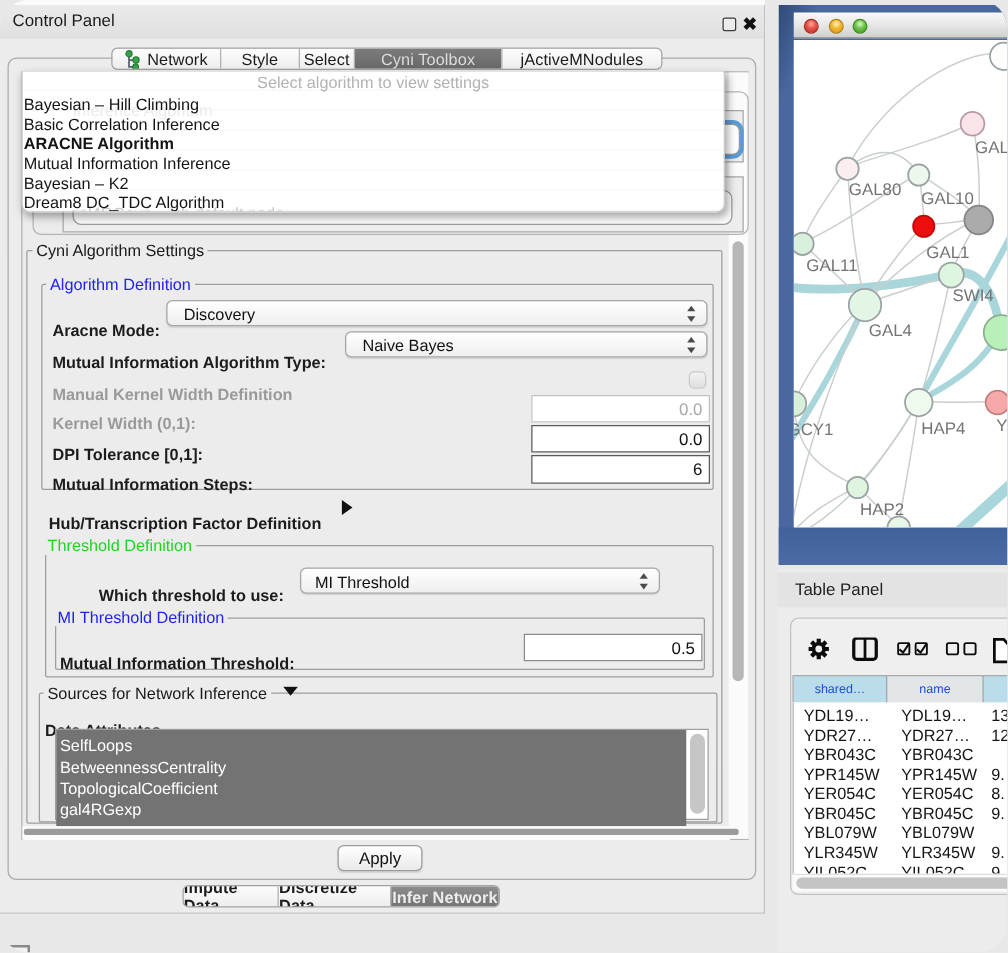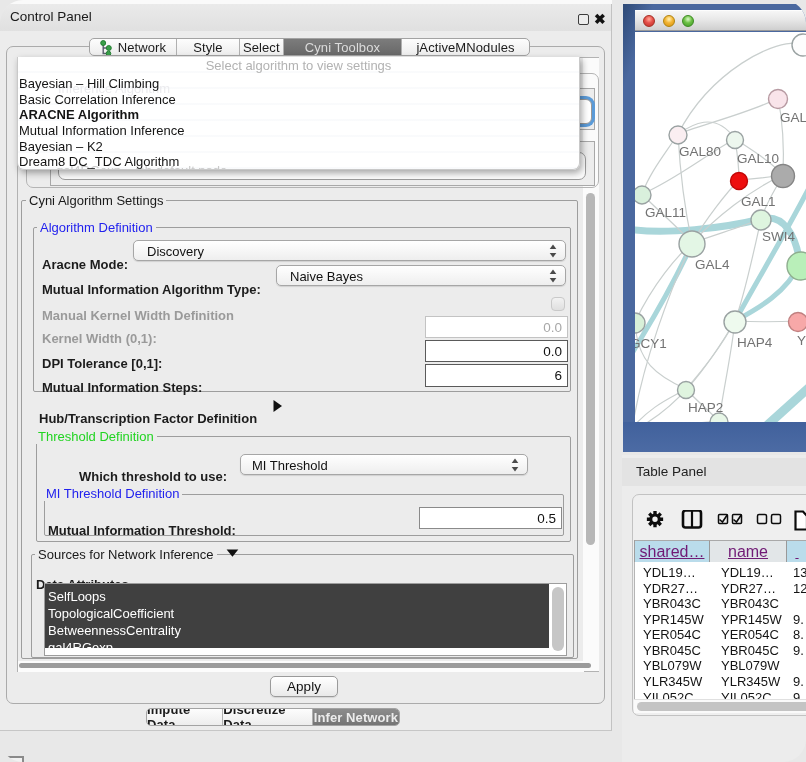--- a/index.html
+++ b/index.html
@@ -53,21 +53,21 @@
 
 .field { position:absolute; background:#fff; font-size:13.5px; color:#111; text-align:right; padding:3px 5px 0 0; }
 .f-on { border:1.5px solid #5a5a5a; }
 .f-off { border:1px solid #c3c3c3; color:#a8a8a8; }
 
 #chk { left:551px; top:297px; width:14px; height:14px; border:1px solid #c9c9c9; border-radius:4px;
   background:linear-gradient(#f2f2f2,#dfdfdf); }
 
 
 #lstbox { left:44px; top:583px; width:523px; height:73px; border:1px solid #9d9d9d; background:#fff; }
-#lstblue { left:45px; top:584px; width:504px; height:64px; background:#404040; padding-top:4px; }
+#lstblue { left:45px; top:584px; width:504px; height:77px; background:#737373; padding-top:4px; }
 #lstblue div { font-size:13px; color:#fff; padding-left:3px; height:17px; line-height:17px; }
 #lstthumb { left:552px; top:587px; width:12px; height:64px; background:#c6c6c6; border-radius:6px; }
 
 
 #applybtn { left:270px; top:676px; width:68px; height:21px; border:1px solid #9a9a9a; border-radius:5px;
   background:linear-gradient(#ffffff,#e9e9e9); font-size:13.5px; color:#111; text-align:center; line-height:19px;
   box-shadow:0 1px 1px rgba(0,0,0,0.1); }
 #bottabs { left:146px; top:708px; width:254px; font-weight:700; }
 #bottabs .s1 { width:97px; } #bottabs .s2 { width:114px; } #bottabs .s3 { width:110px; }
 #bottabs .on { background:linear-gradient(#8c8c8c,#757575); color:#ececec; }
@@ -105,21 +105,21 @@
 #tlg { left:682px; background:radial-gradient(circle at 50% 32%, #c8f0b0 8%, #6cc045 45%, #3f9a27 100%); border:0.5px solid #3d8a22;}
 #netcontent { left:635px; top:32px; width:171px; height:390px; background:#fff; overflow:hidden; }
 
 
 #tpback { left:622px; top:455px; width:184px; height:310px; background:#ececec; }
 #tptitle { left:622px; top:458px; width:184px; height:28px; background:#e3e3e3; }
 #tptitle span { position:absolute; left:14px; top:6px; font-size:13.5px; color:#222; }
 #tpanel { left:632px; top:494px; width:200px; height:222px; border:1px solid #c2c2c2; border-radius:7px; background:#efefef; }
 #tblhead { left:634px; top:540px; width:172px; height:22px; border-left:1px solid #9e9e9e; }
 .hc { position:absolute; top:0; height:22px; background:#badceb; border-right:1px solid #999;
-  font-size:16px; color:#701a75; text-align:center; line-height:22px; border-top:1px solid #a9a9a9;text-decoration:underline;}
+  font-size:10px; color:#1d4ed8; text-align:center; line-height:22px; border-top:1px solid #a9a9a9;}
 #tblrows { left:634px; top:562px; width:172px; height:137px; overflow:hidden; background:#fff; border-left:1px solid #b5b5b5; }
 .tr { position:absolute; font-size:13px; color:#141414; white-space:pre; }
 #thscroll { left:634px; top:699px; width:172px; height:14px; background:#fafafa; border-top:1px solid #e0e0e0;}
 #thumb2 { left:637px; top:702px; width:180px; height:9px; background:#c4c4c4; border-radius:5px; }
 </style>
 </head>
 <body>
 <div id="app">
   <div class="abs" id="topstrip"></div>
   <div class="abs" style="left:1px; top:0; width:2px; height:3px; background:#4a4a4a;"></div>
@@ -207,22 +207,22 @@
 
   <div class="abs grp" style="left:31px; top:554px; width:543px; height:104px;"></div>
   <div class="grplabel" style="left:35px; top:547px; color:#1a1a1a;">Sources for Network Inference</div>
   <svg class="abs" style="left:225px; top:549px; z-index:3;" width="14" height="9" viewBox="0 0 13 10">
       <path d="M0.5 0.5 L13.5 0.5 L7 8.5 Z" fill="#111"></path>
     </svg>
   <div class="flabel" style="left:36px; top:565px; font-size:13px;">Data Attributes</div>
   <div class="abs" id="lstbox"></div>
   <div class="abs" id="lstblue">
     <div>SelfLoops</div>
+    <div>BetweennessCentrality</div>
     <div>TopologicalCoefficient</div>
-    <div>BetweennessCentrality</div>
     <div>gal4RGexp</div>
   </div>
   <div class="abs" id="lstthumb"></div>
 
   <div class="abs" id="hscrollstrip"></div>
   <div class="abs" id="hthumb"></div>
   <div class="abs" id="applybtn">Apply</div>
   <div class="abs tabstrip" id="bottabs">
     <div class="seg s1">Impute Data</div>
     <div class="seg s2">Discretize Data</div>

